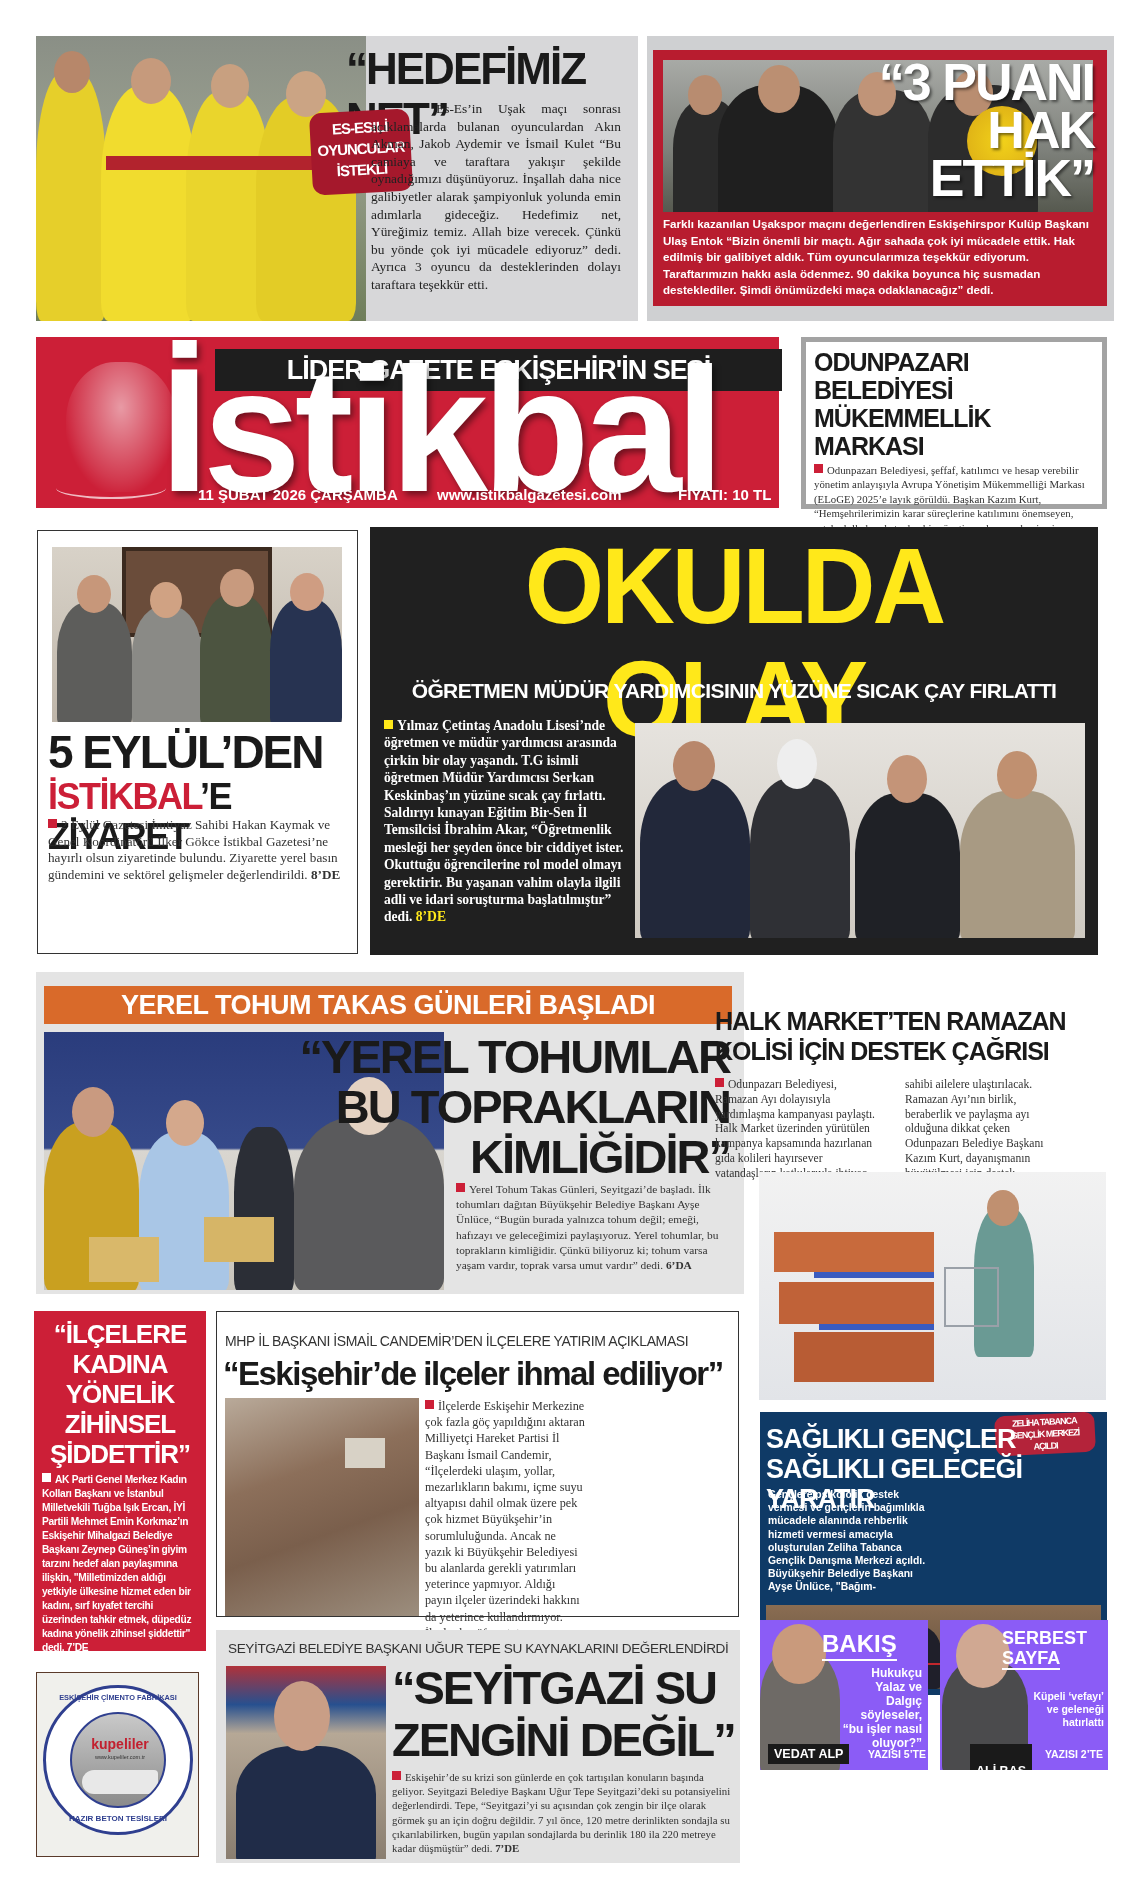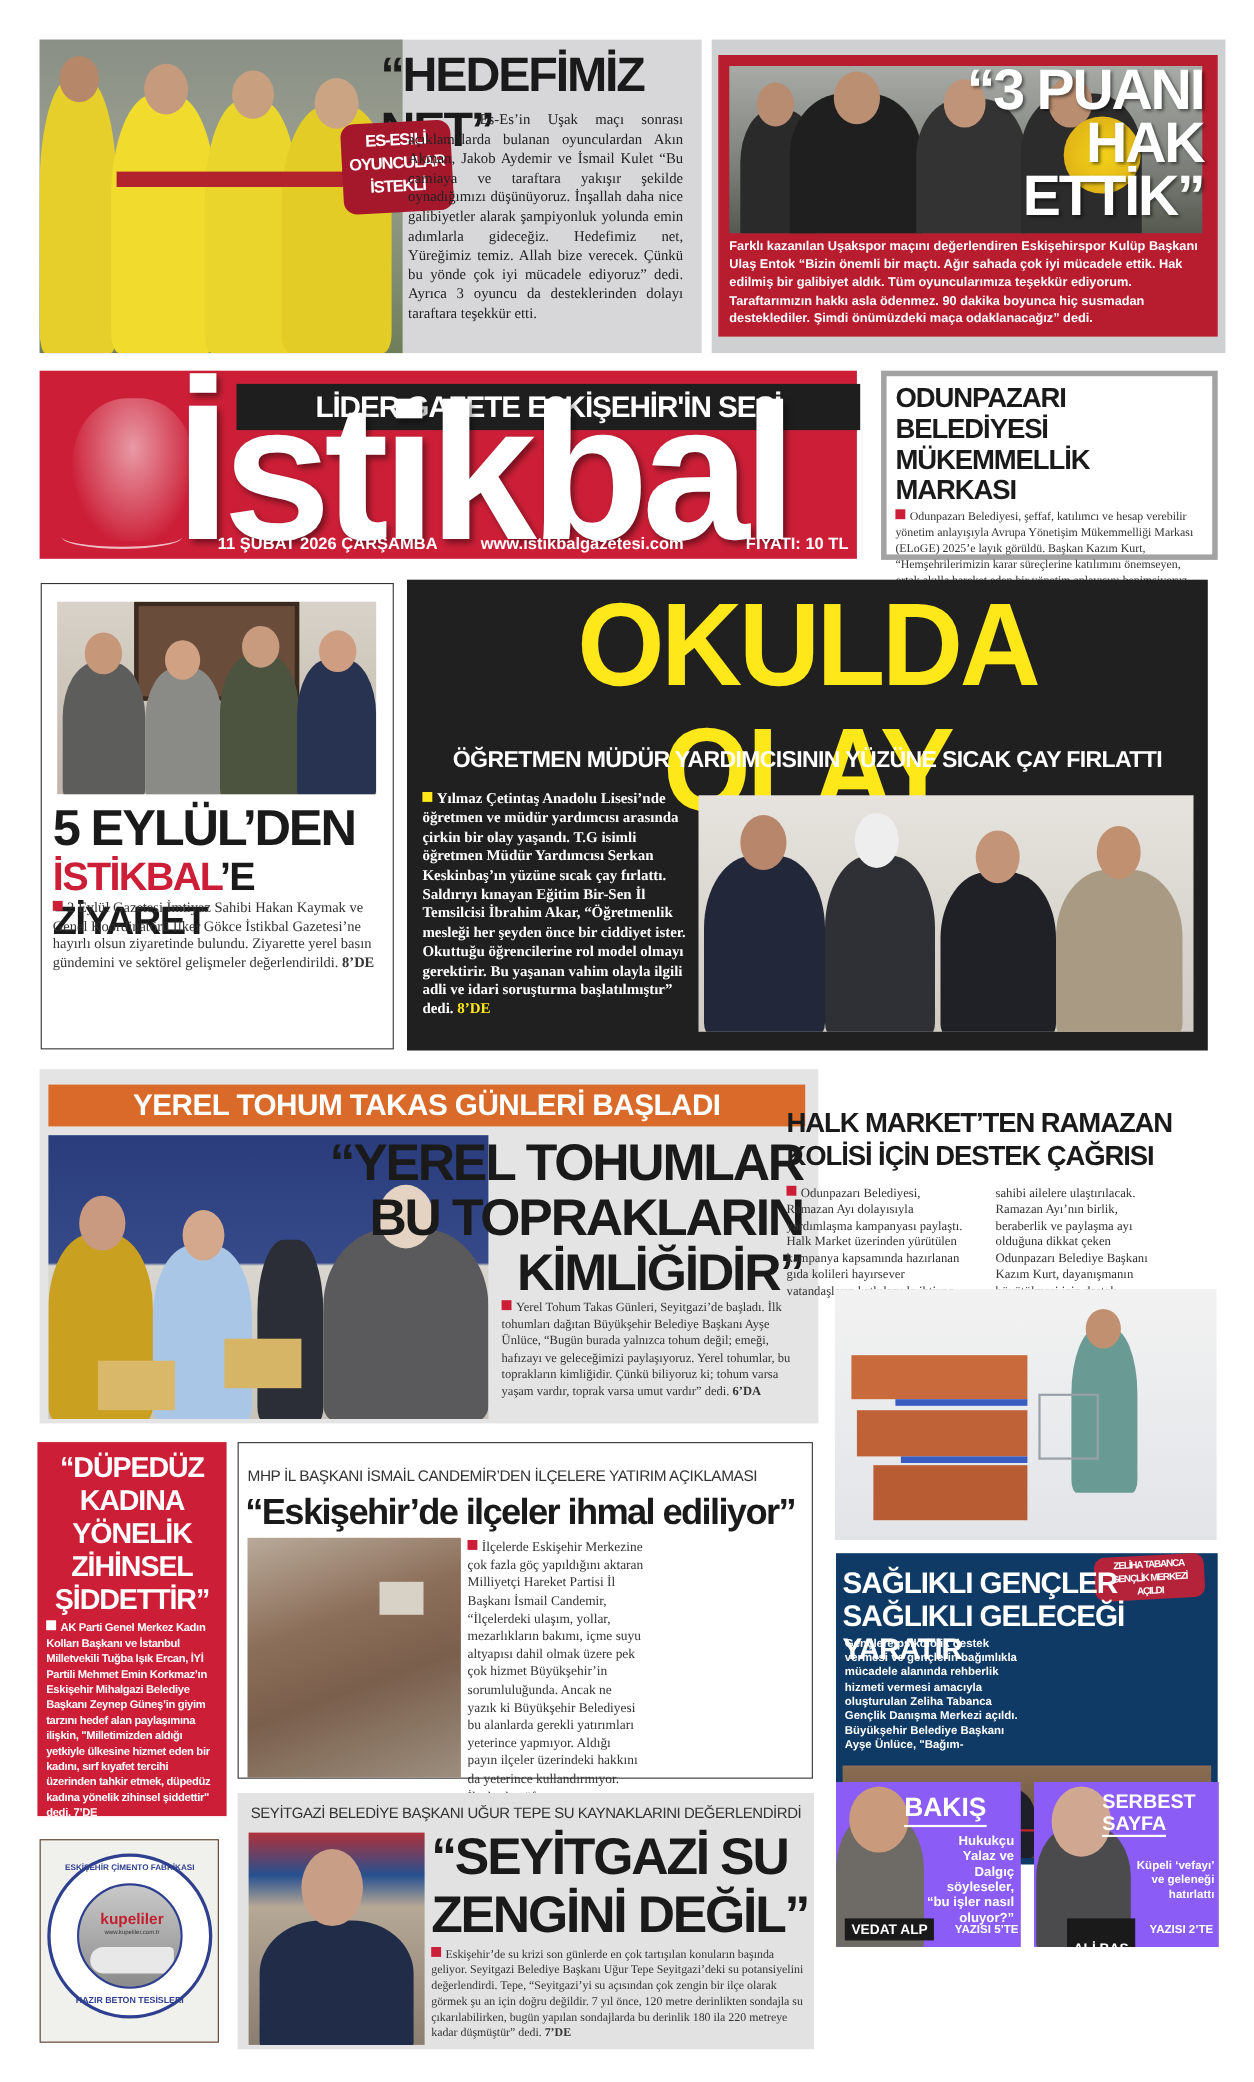--- a/index.html
+++ b/index.html
@@ -197,21 +197,21 @@
   <div class="abs" style="left:35px;top:160px;width:140px;height:50px;background:#b85c34;"></div>
   <div class="abs" style="left:55px;top:100px;width:120px;height:6px;background:#3a5bbf;"></div>
   <div class="abs" style="left:60px;top:152px;width:115px;height:6px;background:#3a5bbf;"></div>
   <div class="figure" style="left:215px;top:35px;width:60px;height:150px;background:#6a9a94;"></div>
   <div class="head" style="left:228px;top:18px;width:32px;height:36px;background:#c09070;"></div>
   <div class="abs" style="left:185px;top:95px;width:55px;height:60px;border:2px solid #9aa0a8;"></div>
 </div>
 
 <div id="dupeduz" class="abs">
   <div class="cond" style="text-align:center;font-size:26px;line-height:30px;letter-spacing:-1px;">
-    <div>“DÜPEDÜZ</div>
+    <div>“İLÇELERE</div>
     <div>KADINA</div>
     <div>YÖNELİK</div>
     <div>ZİHİNSEL</div>
     <div>ŞİDDETTİR”</div>
   </div>
   <p class="sans" style="font-size:10.2px;line-height:14px;font-weight:bold;margin-top:4px;letter-spacing:-0.3px;">
     <span class="bullet" style="background:#fff;"></span><span>AK Parti Genel Merkez Kadın Kolları Başkanı ve İstanbul Milletvekili Tuğba Işık Ercan, İYİ Partili Mehmet Emin Korkmaz’ın Eskişehir Mihalgazi Belediye Başkanı Zeynep Güneş’in giyim tarzını hedef alan paylaşımına ilişkin, "Milletimizden aldığı yetkiyle ülkesine hizmet eden bir kadını, sırf kıyafet tercihi üzerinden tahkir etmek, düpedüz kadına yönelik zihinsel şiddettir" dedi. 7’DE</span>
   </p>
 </div>
 

